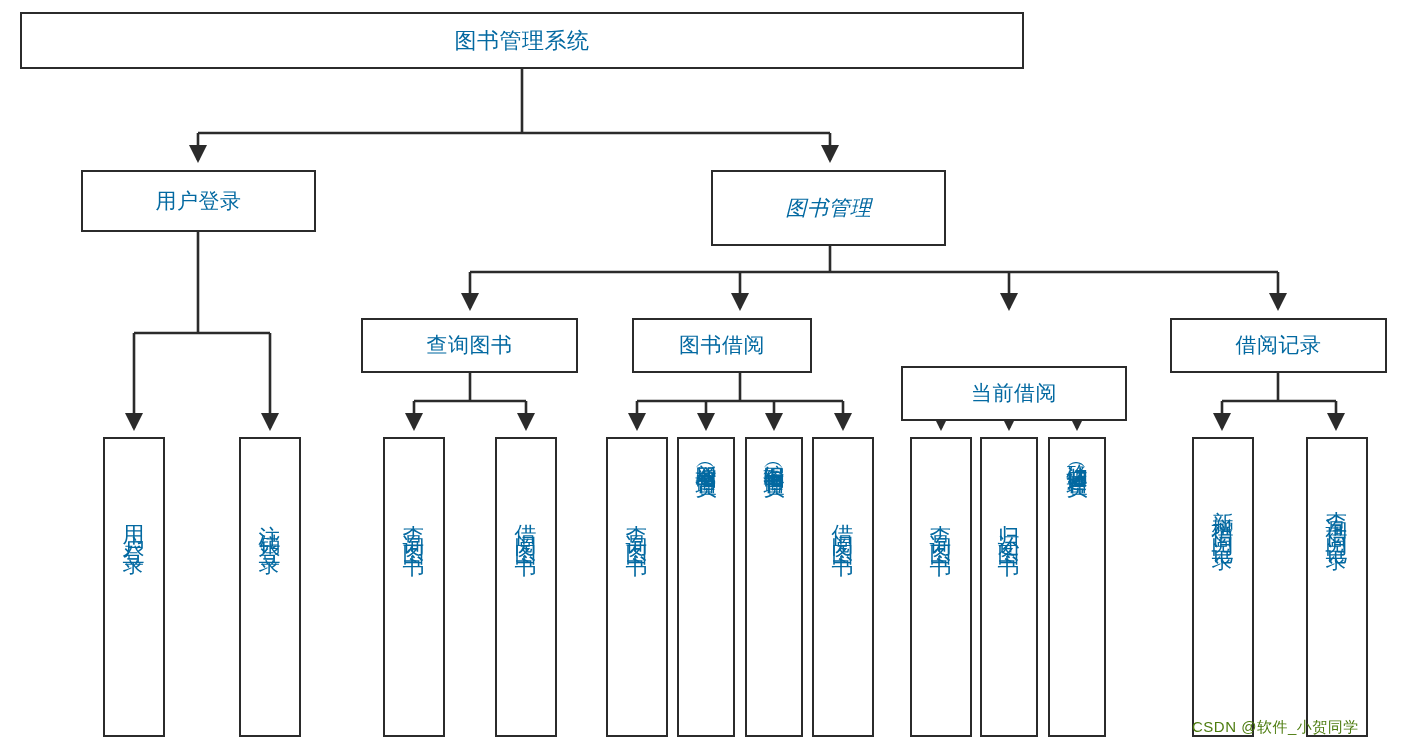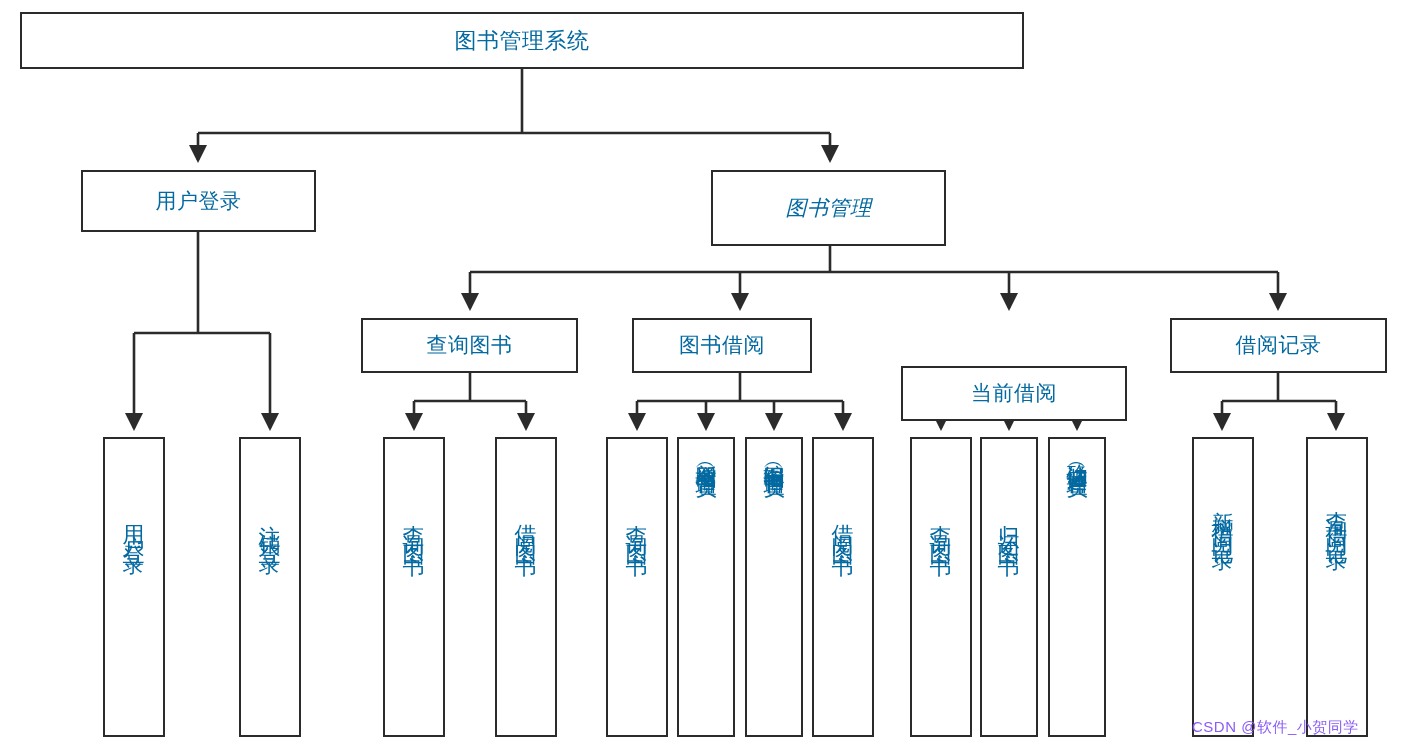--- a/index.html
+++ b/index.html
@@ -73,21 +73,21 @@
     padding-top: 48px;
     letter-spacing: 8px;
   }
   .node.v.long .lbl {
     padding-top: 2px;
     letter-spacing: 2px;
     font-size: 21px;
   }
   .watermark {
     position: absolute;
-    color: #8b5cf6;
+    color: #4d7c0f;
     font-size: 15px;
     letter-spacing: 0.5px;
     white-space: nowrap;
     z-index: 5;
     user-select: none;
   }
 </style>
 </head>
 <body>
 

